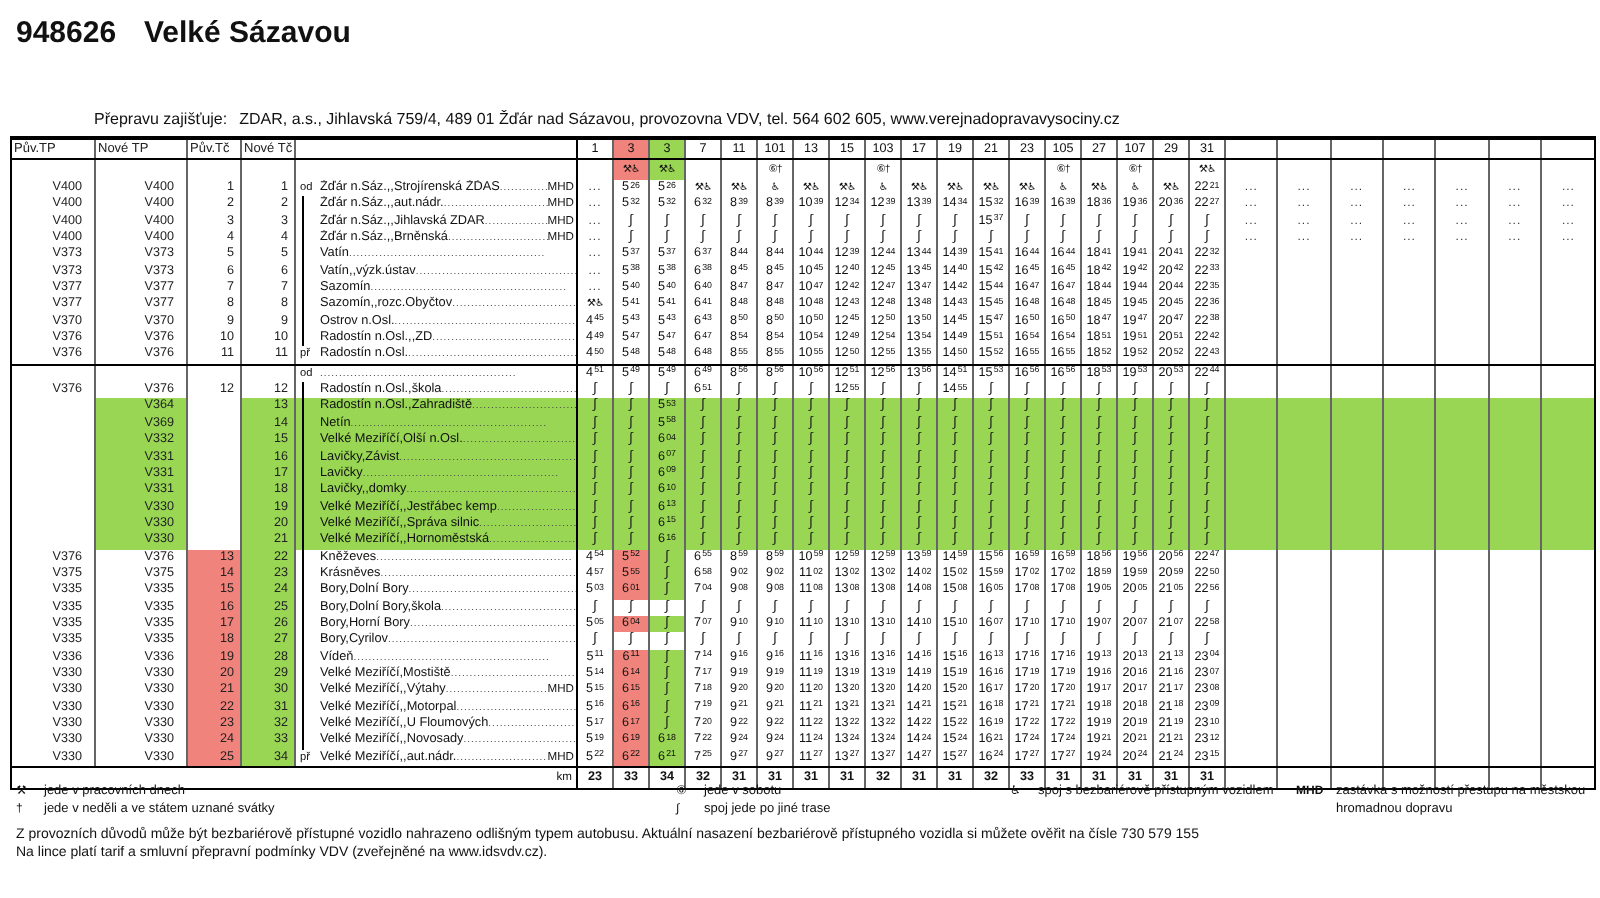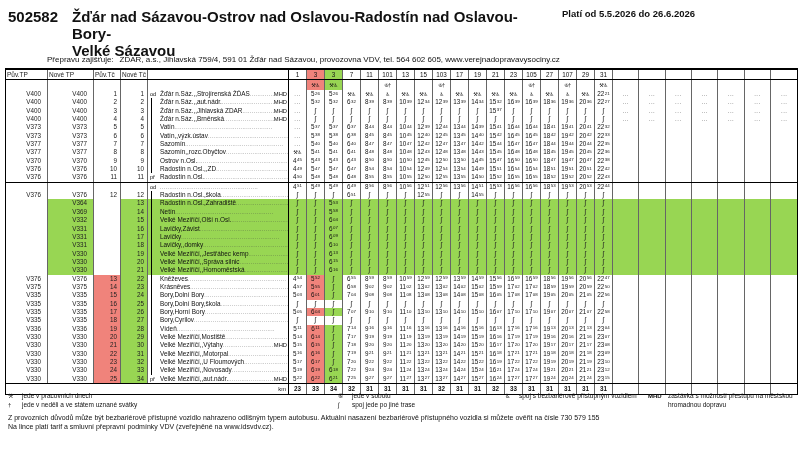--- a/index.html
+++ b/index.html
@@ -51,30 +51,28 @@
   .litem .lt.wrap{width:145px;white-space:normal;}
   .lmhd{font-weight:bold;font-size:6.5px;}
   
   .footer{position:absolute;left:8px;top:414px;width:786px;font-size:7px;line-height:8.5px;color:#111;}
 </style>
 </head>
 <body>
 
 <div class="page">
 
-  <div class="route-no">502582</div>
+  <div class="route-no">948626</div>
   <div class="title">
-    <div>Žďár nad Sázavou-Ostrov nad Oslavou-Radostín nad Oslavou-Bory-</div>
     <div>Velké Sázavou</div>
   </div>
   <div class="validity">
-    <div class="new">Platí od 5.5.2026 do 26.6.2026</div>
   </div>
   <div class="operator">
-    <span class="lbl">Přepravu zajišťuje:</span><span>ZDAR, a.s., Jihlavská 759/4, 591 01 Žďár nad Sázavou, provozovna VDV, tel. 564 602 605, www.verejnadopravavysociny.cz</span>
+    <span class="lbl">Přepravu zajišťuje:</span><span>ZDAR, a.s., Jihlavská 759/4, 489 01 Žďár nad Sázavou, provozovna VDV, tel. 564 602 605, www.verejnadopravavysociny.cz</span>
   </div>
 
   <div class="grid" id="grid">
       <div class="r hr">
         <div class="c w-ptp hcell">Pův.TP</div>
         <div class="c w-ntp hcell">Nové TP</div>
         <div class="c w-ptc hcell">Pův.Tč</div>
         <div class="c w-ntc hcell">Nové Tč</div>
         <div class="c nc hcell" style="width: 141px;"></div>
         <div class="c tc">1</div>

